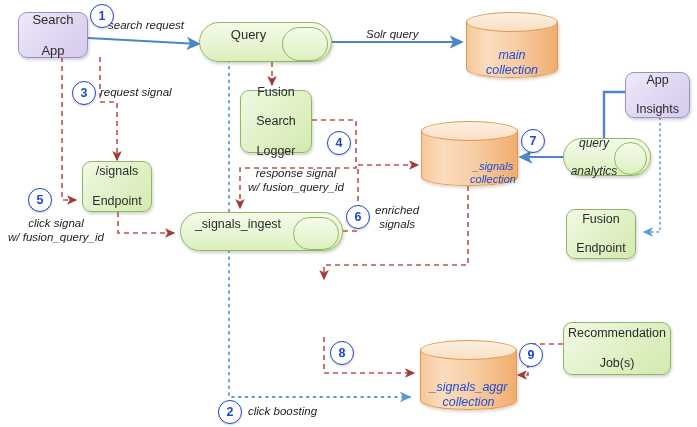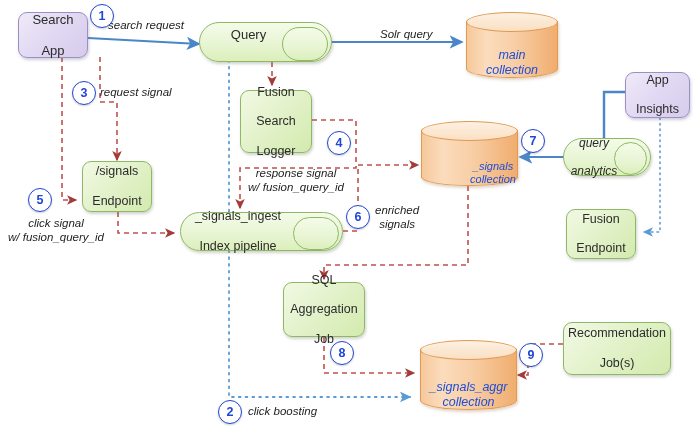--- a/index.html
+++ b/index.html
@@ -162,21 +162,21 @@
 
   <div class="node box" style="left:82px;top:161px;width:70px;height:51px;font-size:12.5px;">
     <span><span>/signals</span><br>
           <span>Endpoint</span></span>
   </div>
 
   <div class="node pipe" style="left:180px;top:212px;width:163px;height:39px;font-size:12.5px;">
     <div class="knob" style="right:3px;top:4px;width:44px;height:31px;"></div>
     <span class="lbl" style="padding-right:47px;">
       <span>_signals_ingest</span><br>
-      <span>Index pipeline</span></span>
+      </span>
   </div>
 
   <div class="cyl" style="left:421px;top:121px;width:97px;height:65px;">
     <div class="body"></div>
     <div class="top"></div>
     <div class="ctext" style="font-size:11px;padding-top:7px;padding-left:47px;">
       <span><span>_signals</span><br>
             <span>collection</span></span>
     </div>
   </div>
@@ -191,25 +191,20 @@
   <div class="node box purple" style="left:625px;top:72px;width:65px;height:46px;font-size:12.5px;">
     <span><span>App</span><br>
           <span>Insights</span></span>
   </div>
 
   <div class="node box" style="left:566px;top:209px;width:70px;height:50px;font-size:12.5px;">
     <span><span>Fusion</span><br>
           <span>Endpoint</span></span>
   </div>
 
-  <div class="node box" style="left:283px;top:282px;width:82px;height:55px;font-size:12.5px;">
-    <span><span>SQL</span><br>
-          <span>Aggregation</span><br>
-          <span>Job</span></span>
-  </div>
 
   <div class="cyl" style="left:420px;top:340px;width:97px;height:70px;">
     <div class="body"></div>
     <div class="top"></div>
     <div class="ctext" style="font-size:12.5px;padding-top:0;">
       <span><span>_signals_aggr</span><br>
             <span>collection</span></span>
     </div>
   </div>
 
@@ -241,21 +236,21 @@
     </div>
   <div class="step" style="left:330px;top:341px;">
       <span>8</span>
     </div>
   <div class="step" style="left:519px;top:343px;">
       <span>9</span>
     </div>
 
   <div class="elabel" style="left:108px;top:18px;">search request</div>
 
-  <div class="elabel" style="left:380px;top:27px;">Solr query</div>
+  <div class="elabel" style="left:366px;top:27px;">Solr query</div>
 
   <div class="elabel" style="left:100px;top:85px;">request signal</div>
 
   <div class="elabel" style="left:248px;top:166px;">
     <span>response signal</span><br>
     <span>w/ fusion_query_id</span>
   </div>
 
   <div class="elabel" style="left:8px;top:216px;">
     <span>click signal</span><br>

